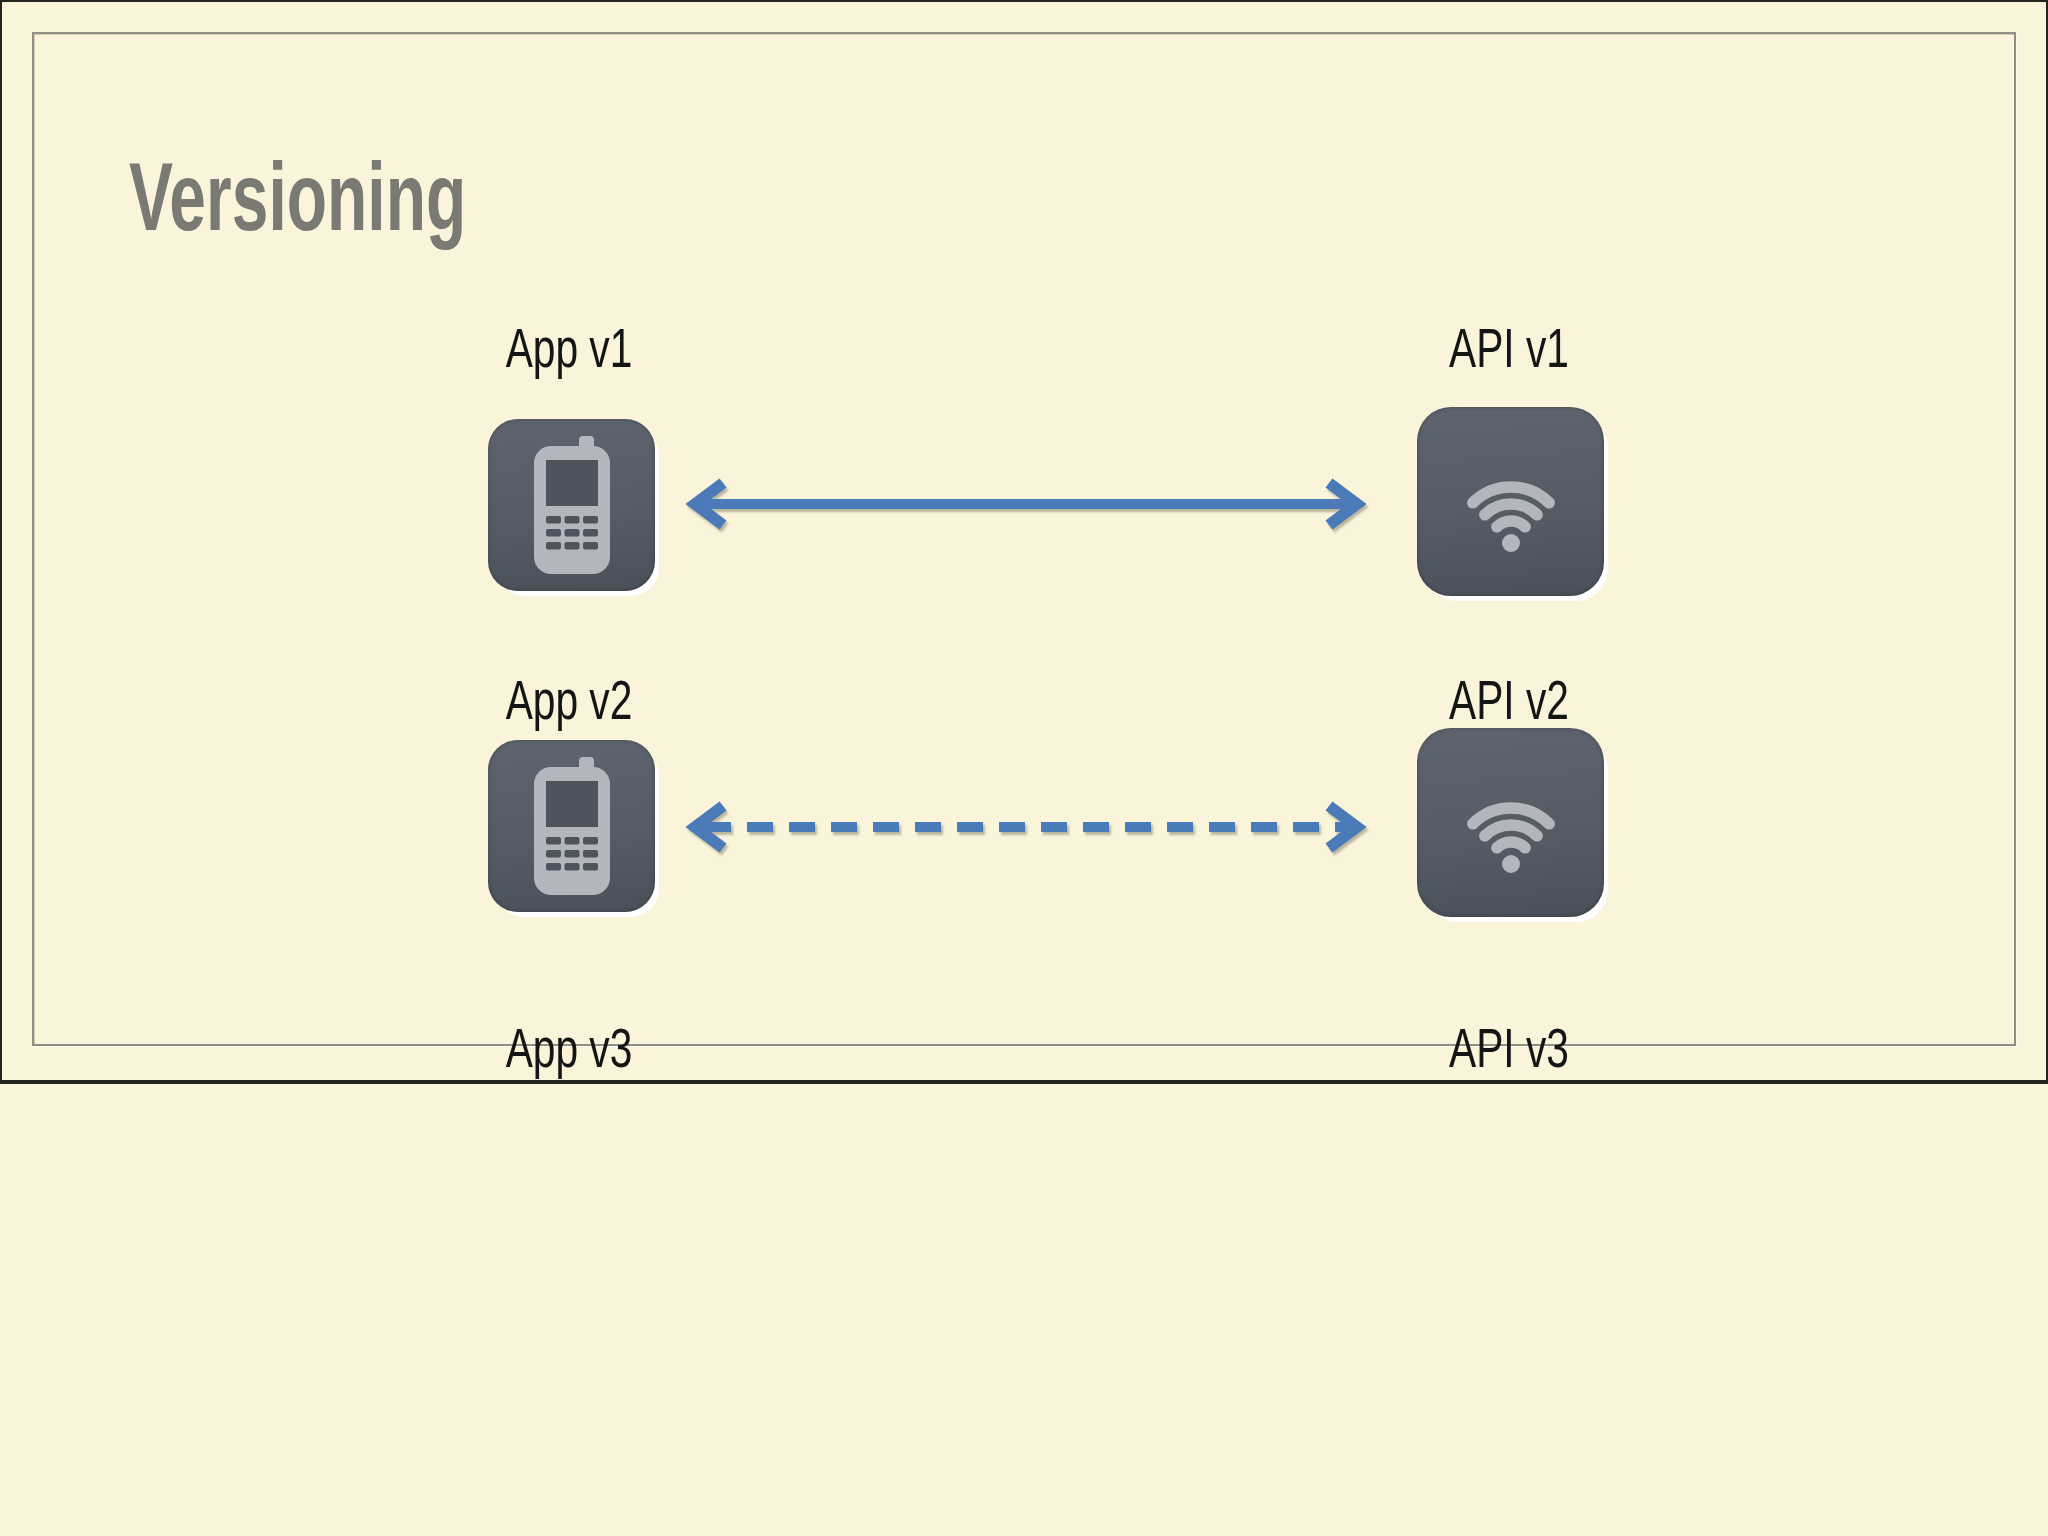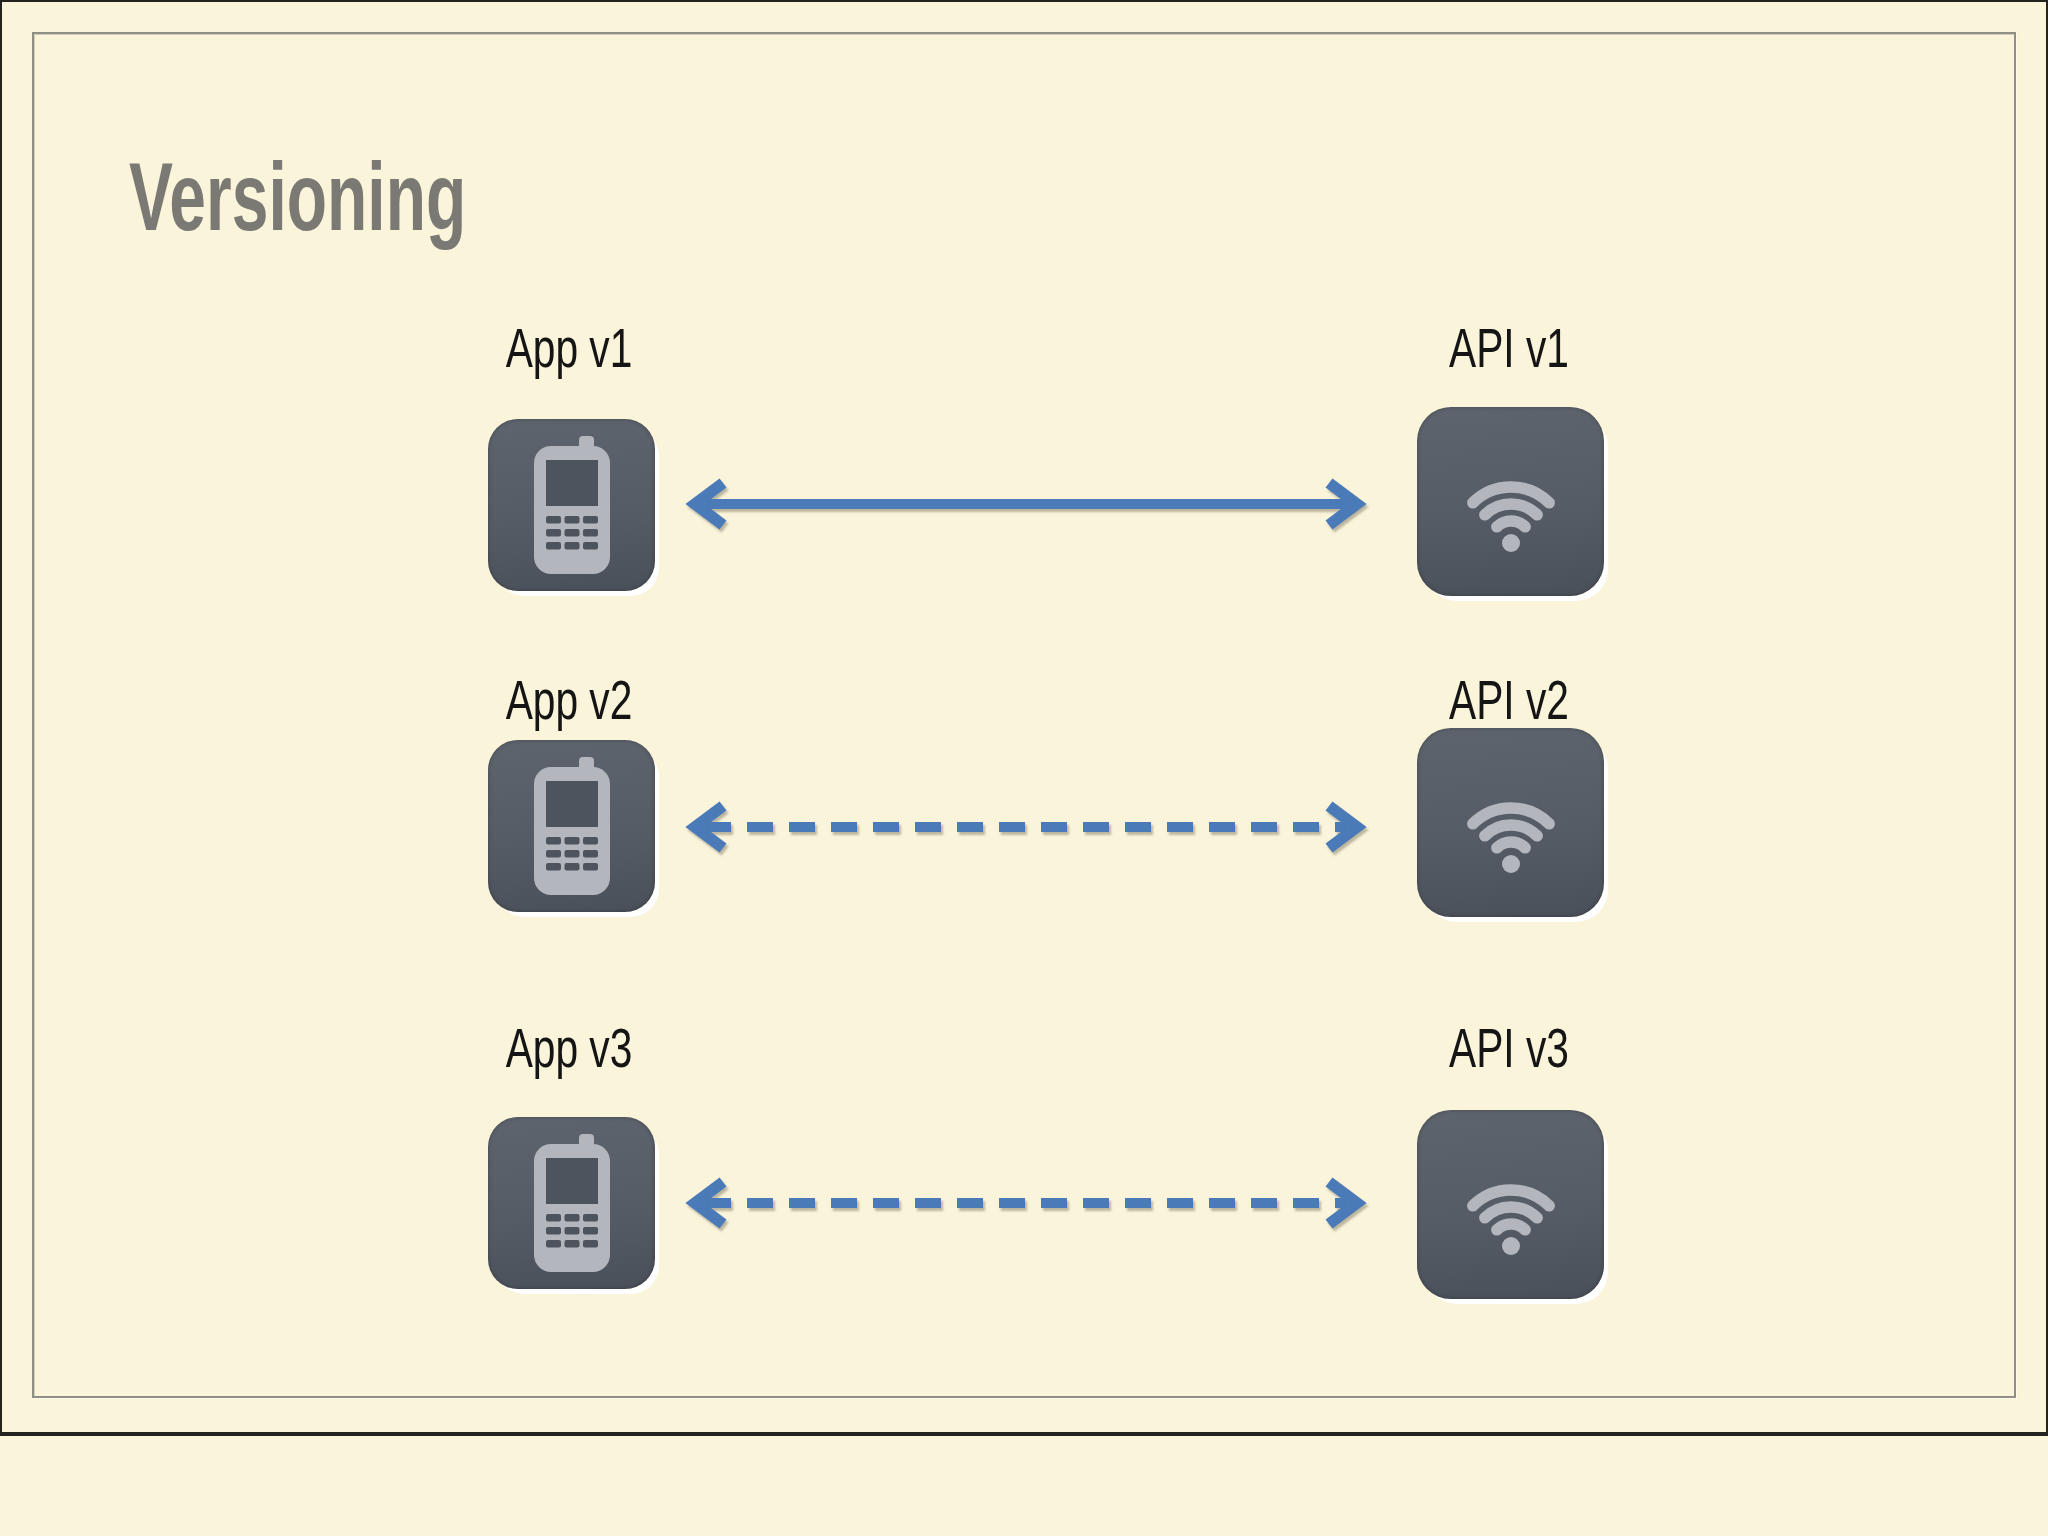--- a/index.html
+++ b/index.html
@@ -3,21 +3,21 @@
 <meta charset="utf-8">
 <style>
   * { margin: 0; padding: 0; box-sizing: border-box; }
   html, body { width: 2048px; height: 1536px; }
   body {
     font-family: "Liberation Sans", sans-serif;
     background: var(--background, #FAF4DB);
   }
   .page {
     position: relative;
-    width: 2048px; height: 1436px;
+    width: 2048px; height: 1084px;
     background: var(--background, #FAF4DB);
     border: 2px solid var(--page-border, #232320);
     border-bottom-width: 4px;
     overflow: hidden;
   }
   .frame {
     position: absolute;
     left: 30px; top: 30px; right: 30px; bottom: 34px;
     border: 2px solid var(--frame-border, #8F8F86);
     box-shadow: 1px 1px 0 rgba(255,255,255,.55), inset 1px 1px 0 rgba(90,90,80,.25);

